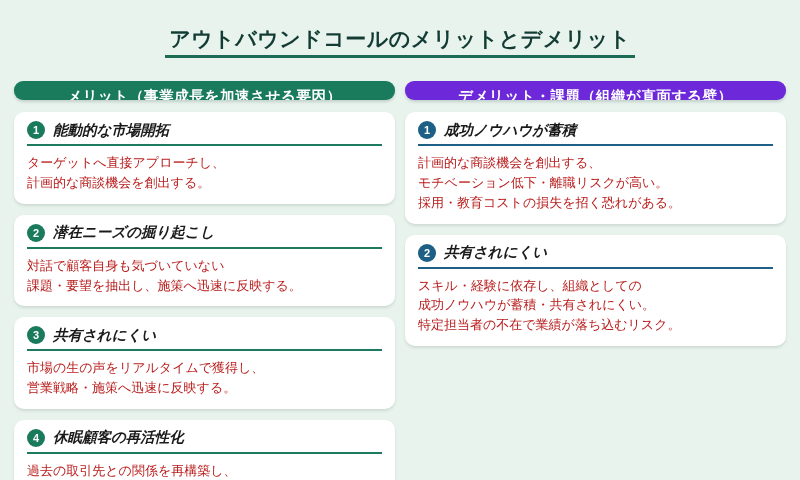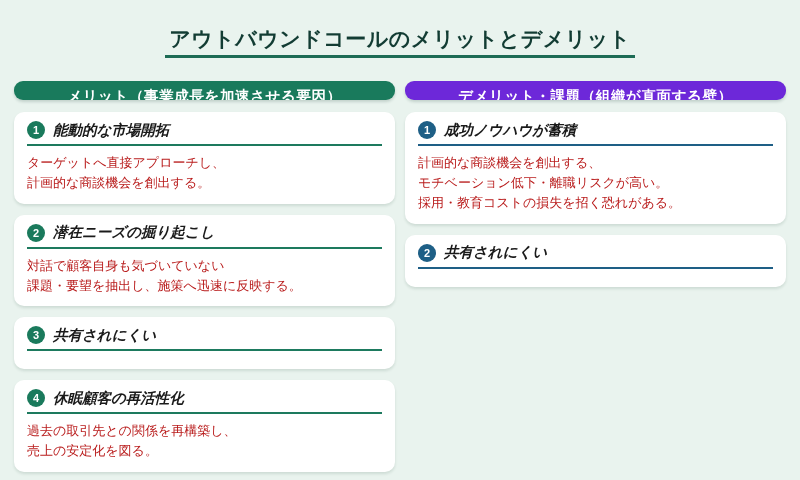--- a/index.html
+++ b/index.html
@@ -153,20 +153,22 @@
       <div class="card-body">対話で顧客自身も気づいていない
 課題・要望を抽出し、施策へ迅速に反映する。</div>
     </div>
 
     <div class="card">
       <div class="card-head">
         <span class="badge merit">3</span>
         <span class="card-title">共有されにくい</span>
       </div>
       <div class="divider merit"></div>
+      <div class="card-body">市場の生の声をリアルタイムで獲得し、
+営業戦略・施策へ迅速に反映する。</div>
     </div>
 
     <div class="card">
       <div class="card-head">
         <span class="badge merit">4</span>
         <span class="card-title">休眠顧客の再活性化</span>
       </div>
       <div class="divider merit"></div>
       <div class="card-body">過去の取引先との関係を再構築し、
 売上の安定化を図る。</div>
@@ -186,16 +188,19 @@
 モチベーション低下・離職リスクが高い。
 採用・教育コストの損失を招く恐れがある。</div>
     </div>
 
     <div class="card">
       <div class="card-head">
         <span class="badge demerit">2</span>
         <span class="card-title">共有されにくい</span>
       </div>
       <div class="divider demerit"></div>
+      <div class="card-body">スキル・経験に依存し、組織としての
+成功ノウハウが蓄積・共有されにくい。
+特定担当者の不在で業績が落ち込むリスク。</div>
     </div>
   </div>
 
 </div>
 
 </body></html>

